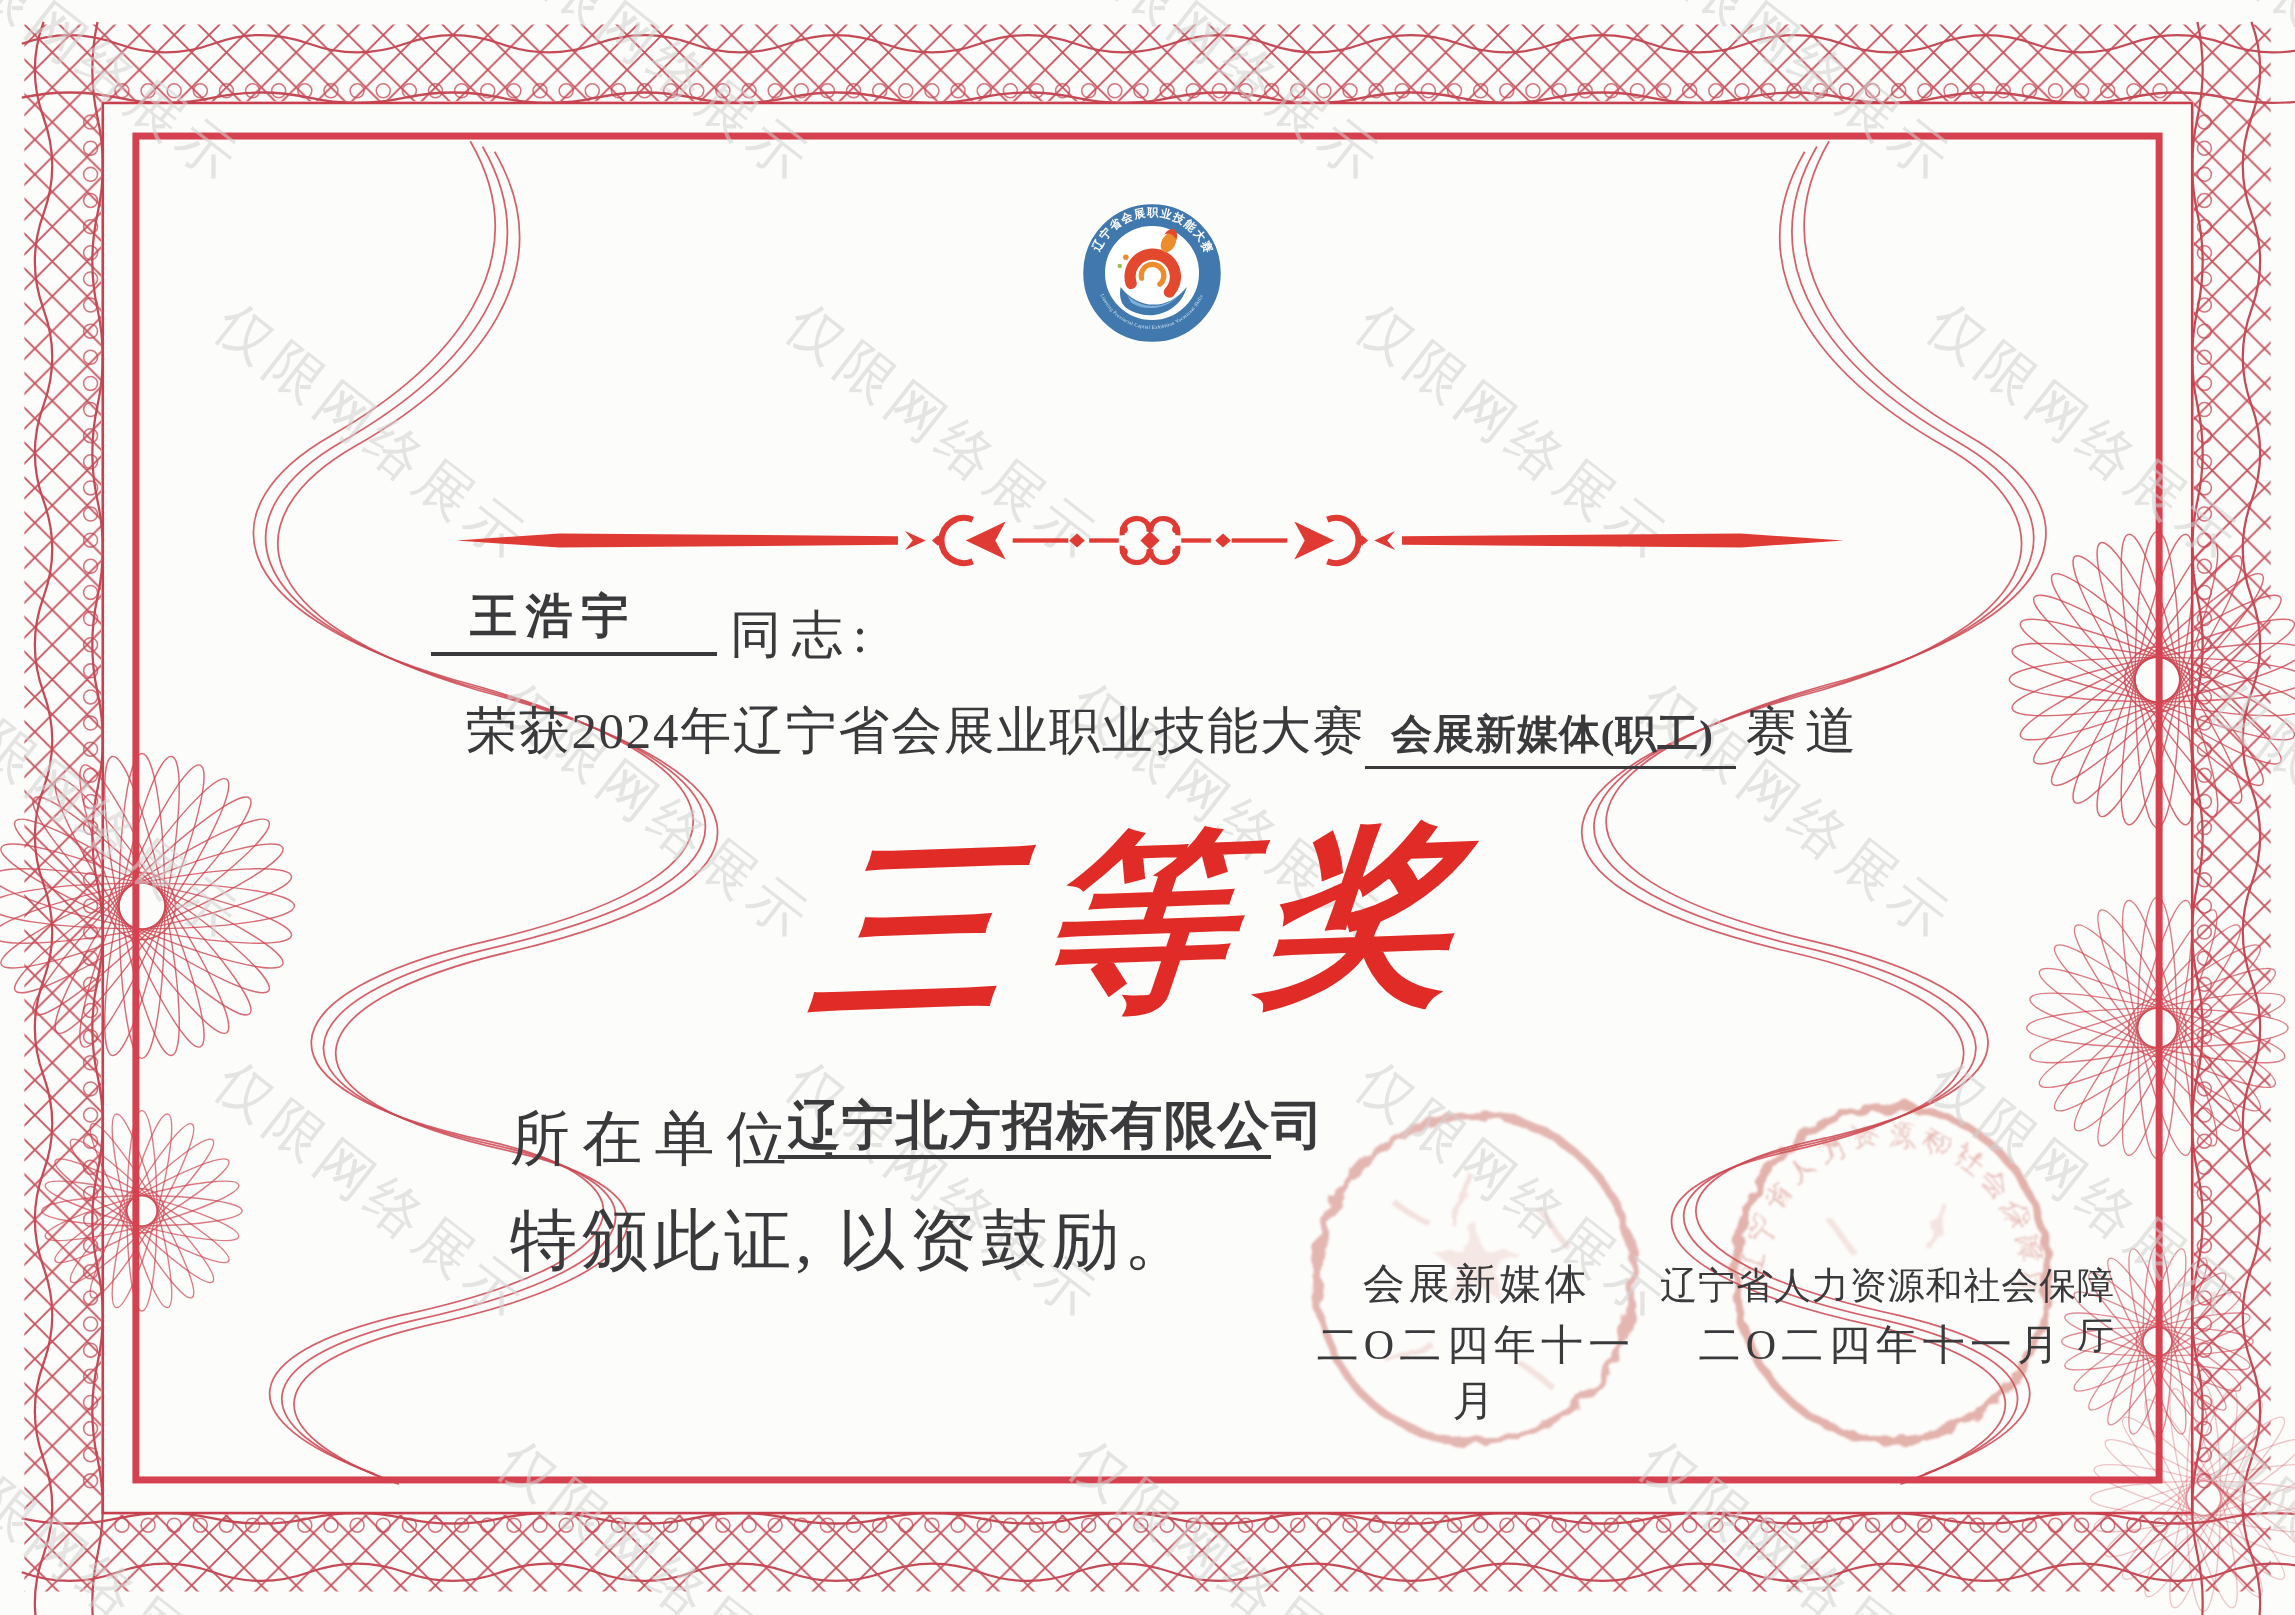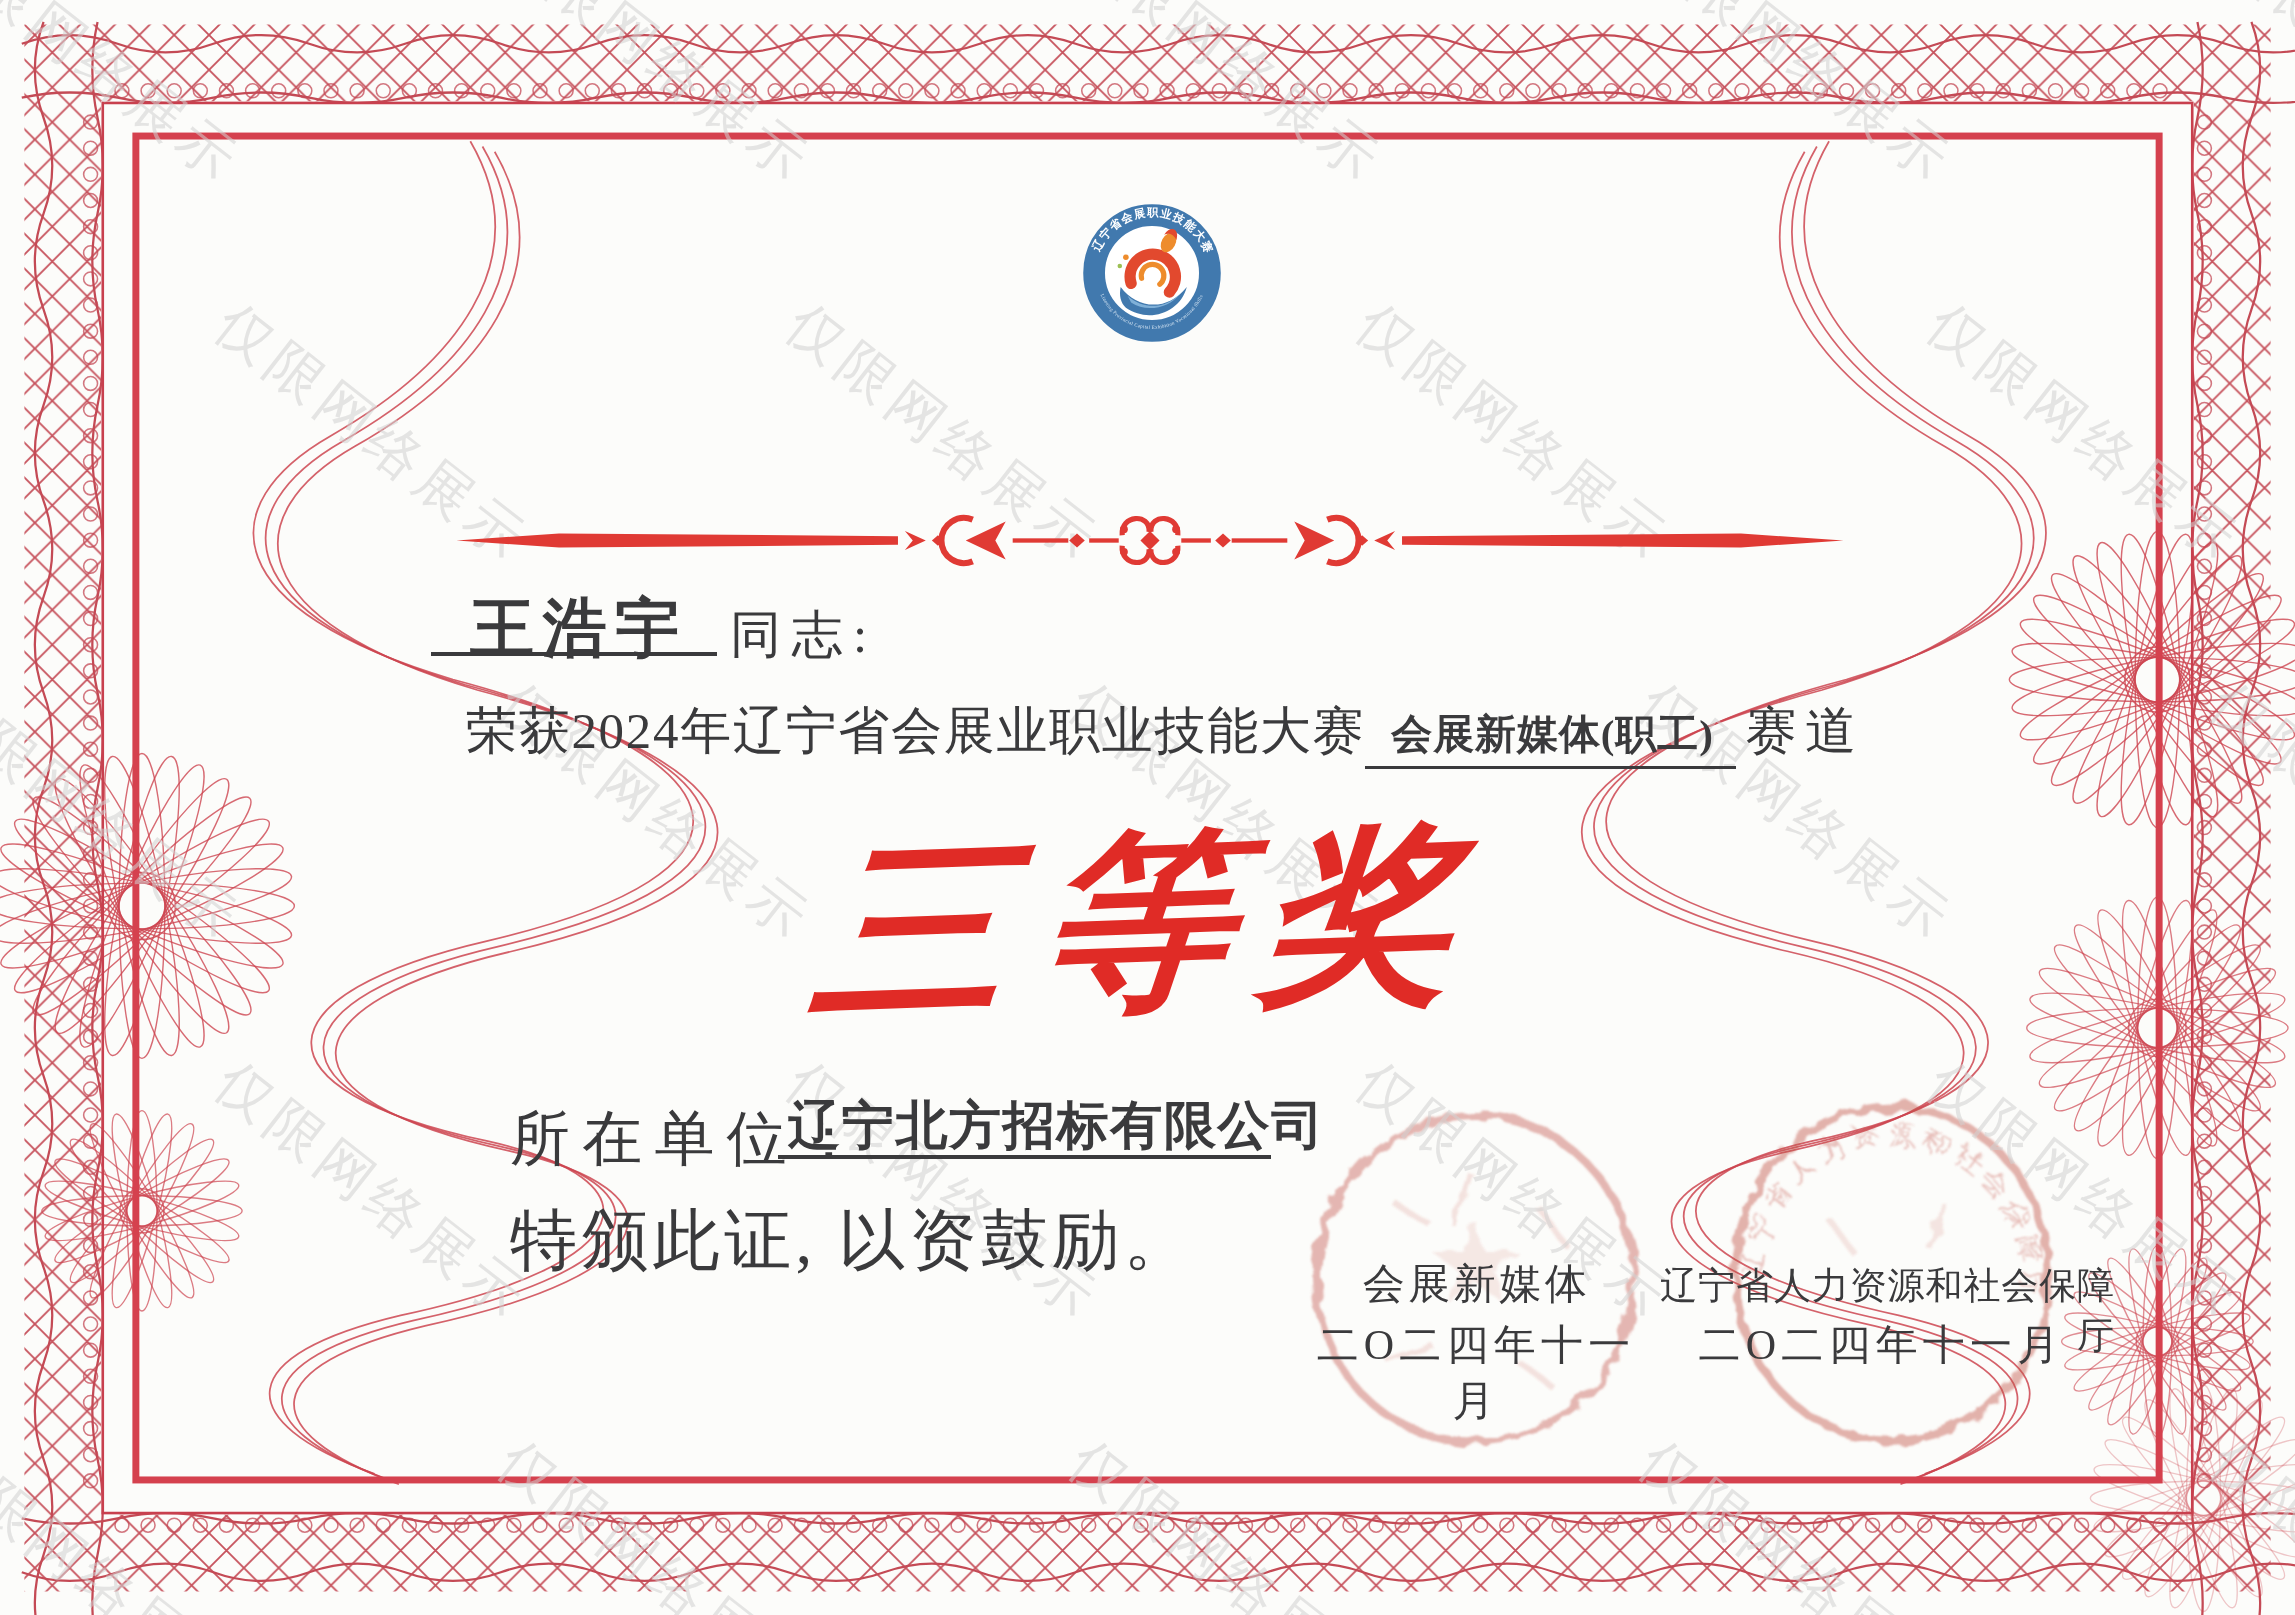--- a/index.html
+++ b/index.html
@@ -19,21 +19,21 @@
     transform:rotate(38deg);font-family:"Liberation Sans","DejaVu Sans",sans-serif;
   }
   #logo-svg{position:absolute;left:1078px;top:199px;}
   .title{
     position:absolute;left:0;right:0;top:375px;text-align:center;
     font-size:131px;font-weight:bold;letter-spacing:42px;
     color:var(--accent,#e03a34);
   }
   #divider-svg{position:absolute;left:453px;top:504px;}
   .name-underline{position:absolute;left:431px;top:652px;width:286px;height:3.5px;background:var(--ink,#3a3a3c);}
-  .recipient-name{position:absolute;left:470px;top:585px;font-size:64px;font-weight:bold;letter-spacing:8.7px;}
+  .recipient-name{position:absolute;left:470px;top:585px;font-size:47px;font-weight:bold;letter-spacing:8.7px;}
   .salutation{position:absolute;left:730px;top:601px;font-size:51px;letter-spacing:10.5px;}
   .body-line{position:absolute;left:466px;top:697px;font-size:51px;letter-spacing:1.7px;white-space:nowrap;}
   .track{
     font-weight:bold;font-size:41px;
     border-bottom:3.5px solid var(--ink,#3a3a3c);
     padding:0 22.7px 8.7px 26px;letter-spacing:0.9px;
   }
   .body-suffix{margin-left:9px;letter-spacing:8.7px;}
   .award{
     position:absolute;left:1150px;top:794px;

